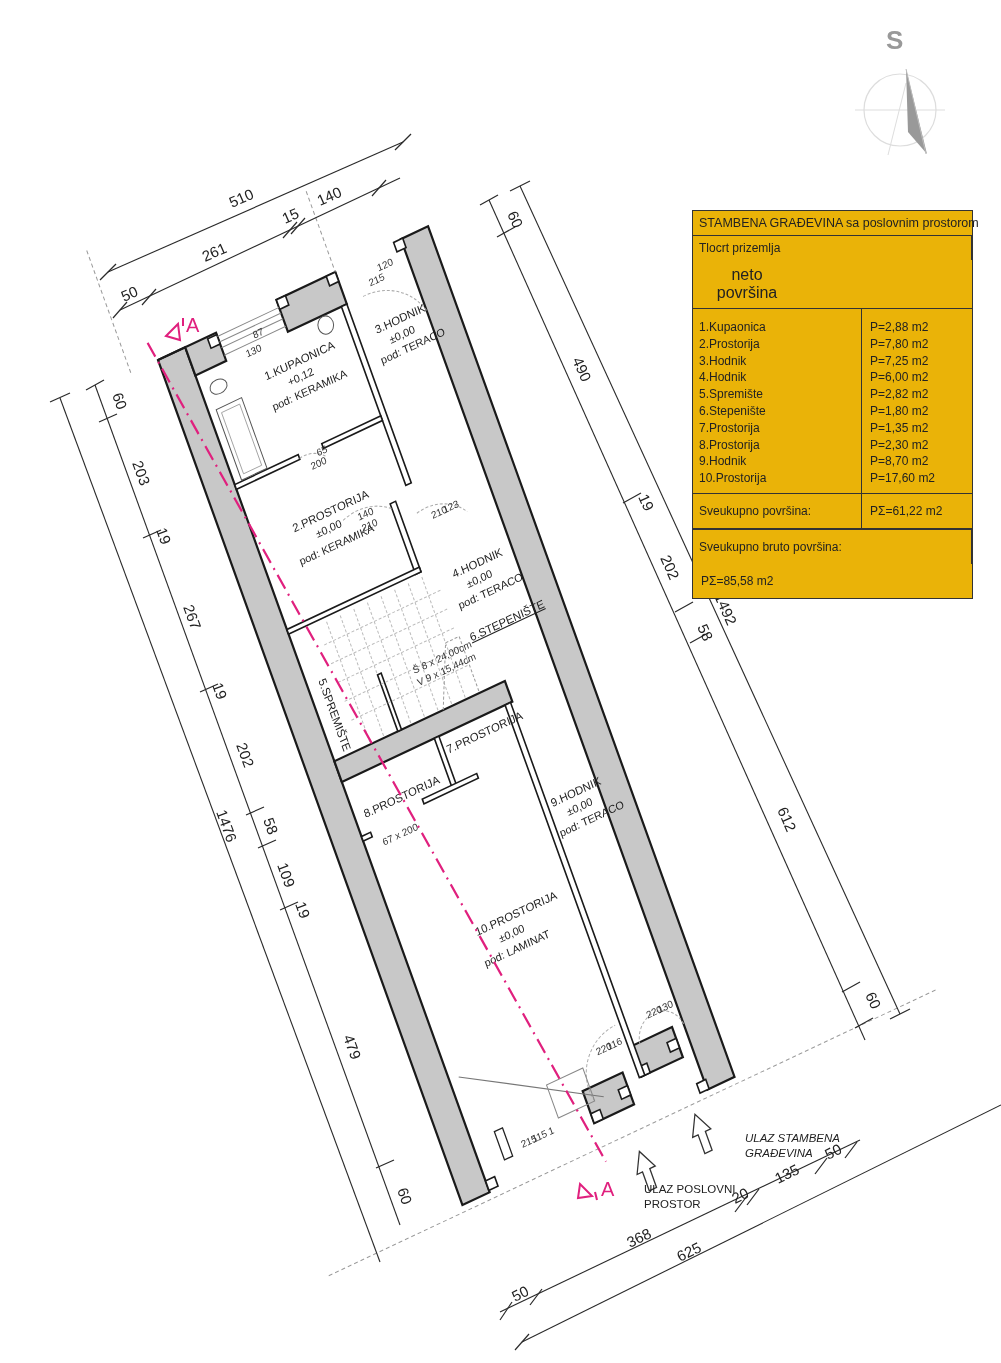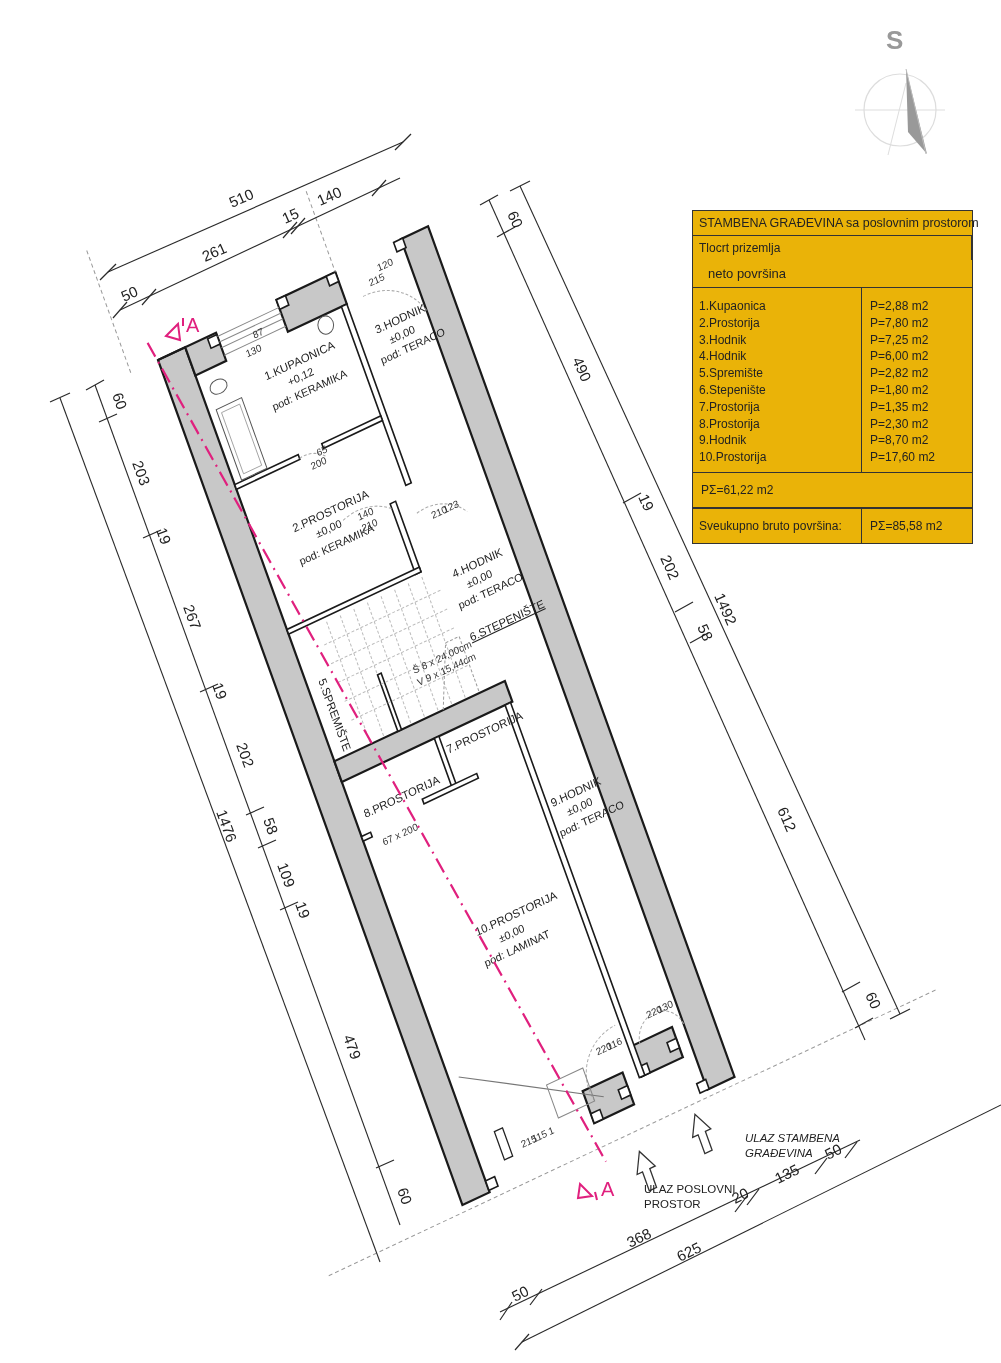--- a/index.html
+++ b/index.html
@@ -18,27 +18,27 @@
   .door{stroke:#aaa;stroke-width:1;fill:none;stroke-dasharray:3 2;}
   .section{stroke:#e0207e;stroke-width:2.2;stroke-dasharray:16 6 2 6;fill:none;}
   .sectxt{font-family:"Liberation Sans",sans-serif;font-size:20px;fill:#e0207e;}
   .arrow{fill:#fff;stroke:#333;stroke-width:1.3;}
   .stairs{stroke:#bbb;stroke-width:1;stroke-dasharray:3 2;fill:none;}
   .entry-label{position:absolute;font-size:11.5px;line-height:15px;color:#222;}
   #area-table{position:absolute;left:692px;top:210px;width:279px;border:1.5px solid #333;background:#eab308;font-size:12px;color:#222;}
   #area-table .title{padding:5px 6px;border-bottom:1.5px solid #333;font-size:12.5px;white-space:nowrap;}
   #area-table .hdr{display:flex;border-bottom:1.5px solid #333;flex-direction:column;}
   #area-table .hdr .c1{flex:1;padding:5px 6px;border-right:1.5px solid #333;}
-  #area-table .hdr .c2{width:96px;padding:6px 6px;text-align:center;font-size:13px;}
+  #area-table .hdr .c2{width:96px;padding:6px 6px;text-align:center;font-size:16px;}
   #area-table .body{display:flex;border-bottom:1.5px solid #333;}
   #area-table .body .c1{flex:1;padding:10px 6px 6px;border-right:1.5px solid #333;}
   #area-table .body .c2{width:96px;padding:10px 6px 6px 8px;}
   #area-table .row{height:16.8px;line-height:16.8px;white-space:nowrap;}
   #area-table .sum{display:flex;border-bottom:2.5px solid #333;}
-  #area-table .sum:last-child{border-bottom:none;}
+  #area-table .sum:last-child{border-bottom:none;flex-direction:column;}
   #area-table .sum .c1{flex:1;padding:10px 6px;border-right:1.5px solid #333;}
   #area-table .sum .c2{width:96px;padding:10px 6px 10px 8px;white-space:nowrap;}
   #compass{position:absolute;left:850px;top:25px;width:95px;height:130px;}
   #compass .letter{position:absolute;left:36px;top:0;font-size:26px;color:#999;font-weight:bold;}
 </style>
 </head>
 <body>
 
 <div id="compass">
   <div class="letter">S</div>
@@ -340,19 +340,20 @@
       <div class="row">P=6,00 m2</div>
       <div class="row">P=2,82 m2</div>
       <div class="row">P=1,80 m2</div>
       <div class="row">P=1,35 m2</div>
       <div class="row">P=2,30 m2</div>
       <div class="row">P=8,70 m2</div>
       <div class="row">P=17,60 m2</div>
     </div>
   </div>
   <div class="sum">
+    <div class="c1">Sveukupno površina:</div>
     <div class="c2">PΣ=61,22 m2</div>
   </div>
   <div class="sum">
     <div class="c1">Sveukupno bruto površina:</div>
     <div class="c2">PΣ=85,58 m2</div>
   </div>
 </div>
 
 </body></html>

